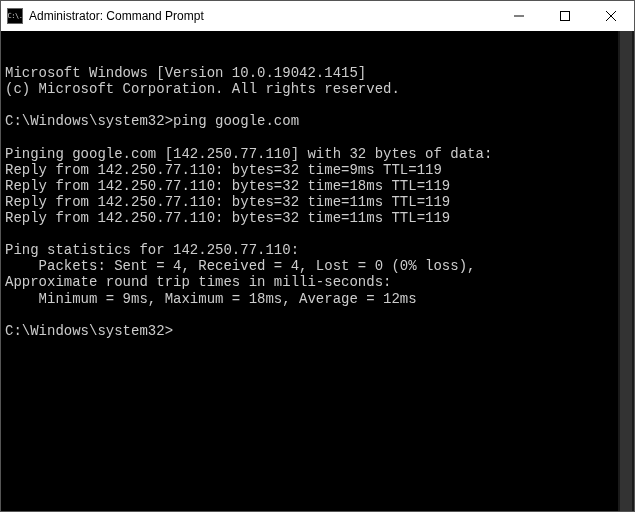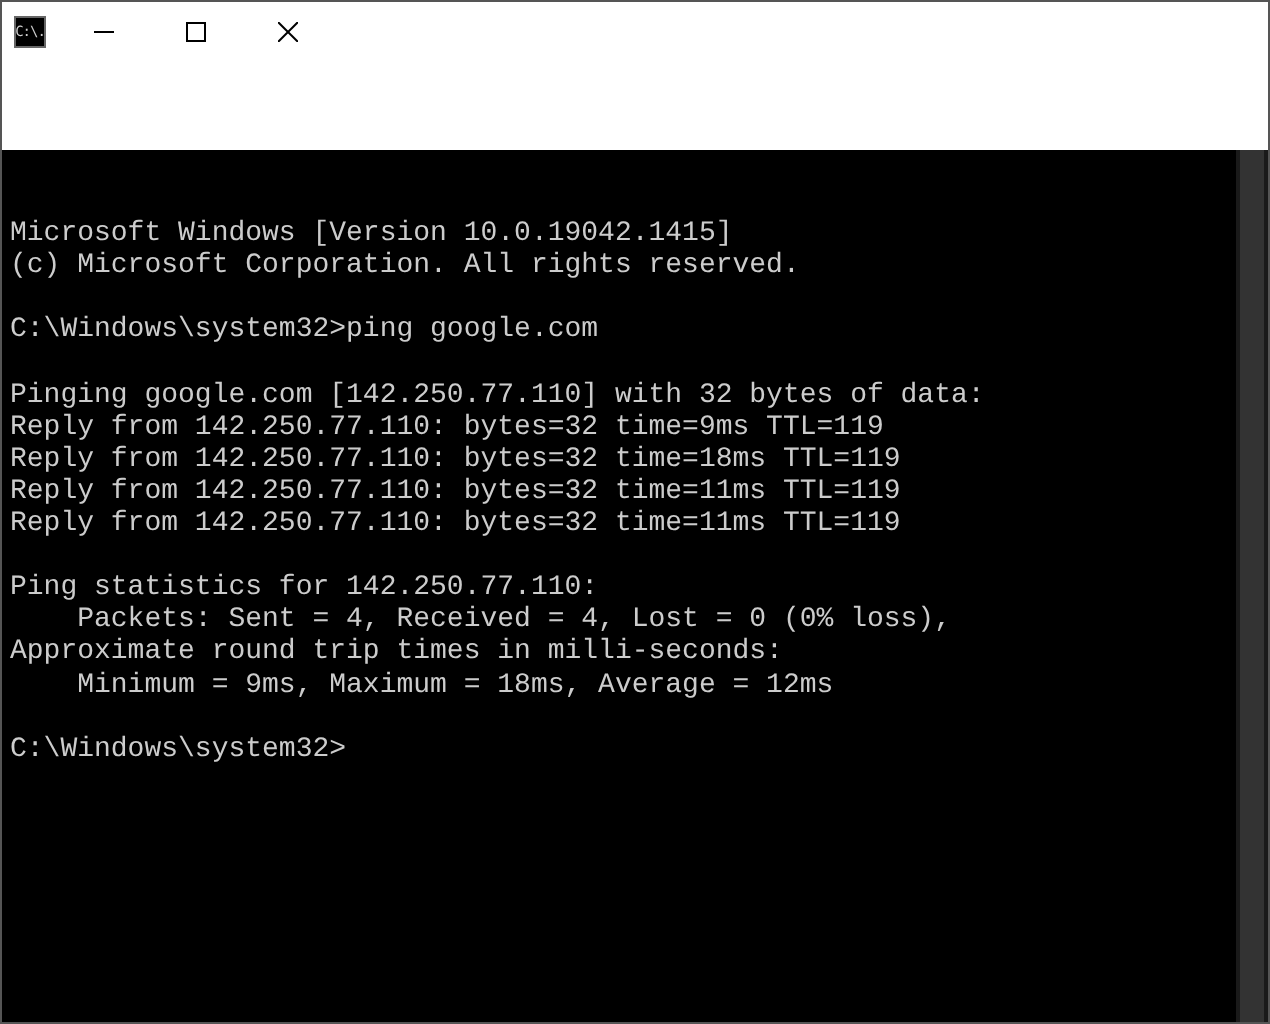--- a/index.html
+++ b/index.html
@@ -73,21 +73,20 @@
       flex: 1;
       background: #000;
       color: #ccc;
       font-family: 'Consolas', 'Courier New', monospace;
       font-size: 14px;
       line-height: 1.15;
       padding: 2px 4px;
       overflow: hidden;
       white-space: pre;
       position: relative;
-      margin-top: 44px;
     }
     .terminal-line {
       white-space: pre;
     }
     .scrollbar {
       position: absolute;
       right: 0;
       top: 0;
       bottom: 0;
       width: 16px;
@@ -103,20 +102,21 @@
     }
   </style>
 </head>
 <body>
 
 <div class="window">
   <div class="titlebar">
     <div class="titlebar-icon">
       <span class="titlebar-icon-text">C:\.</span>
     </div>
+    <div class="titlebar-title">Administrator: Command Prompt</div>
     <div class="titlebar-controls">
       <div class="titlebar-btn">
         <svg viewBox="0 0 10 10">
             <line x1="0" y1="5" x2="10" y2="5" stroke="#000" stroke-width="1"></line>
           </svg>
       </div>
       <div class="titlebar-btn">
         <svg viewBox="0 0 10 10">
             <rect x="0.5" y="0.5" width="9" height="9" fill="none" stroke="#000" stroke-width="1"></rect>
           </svg>

